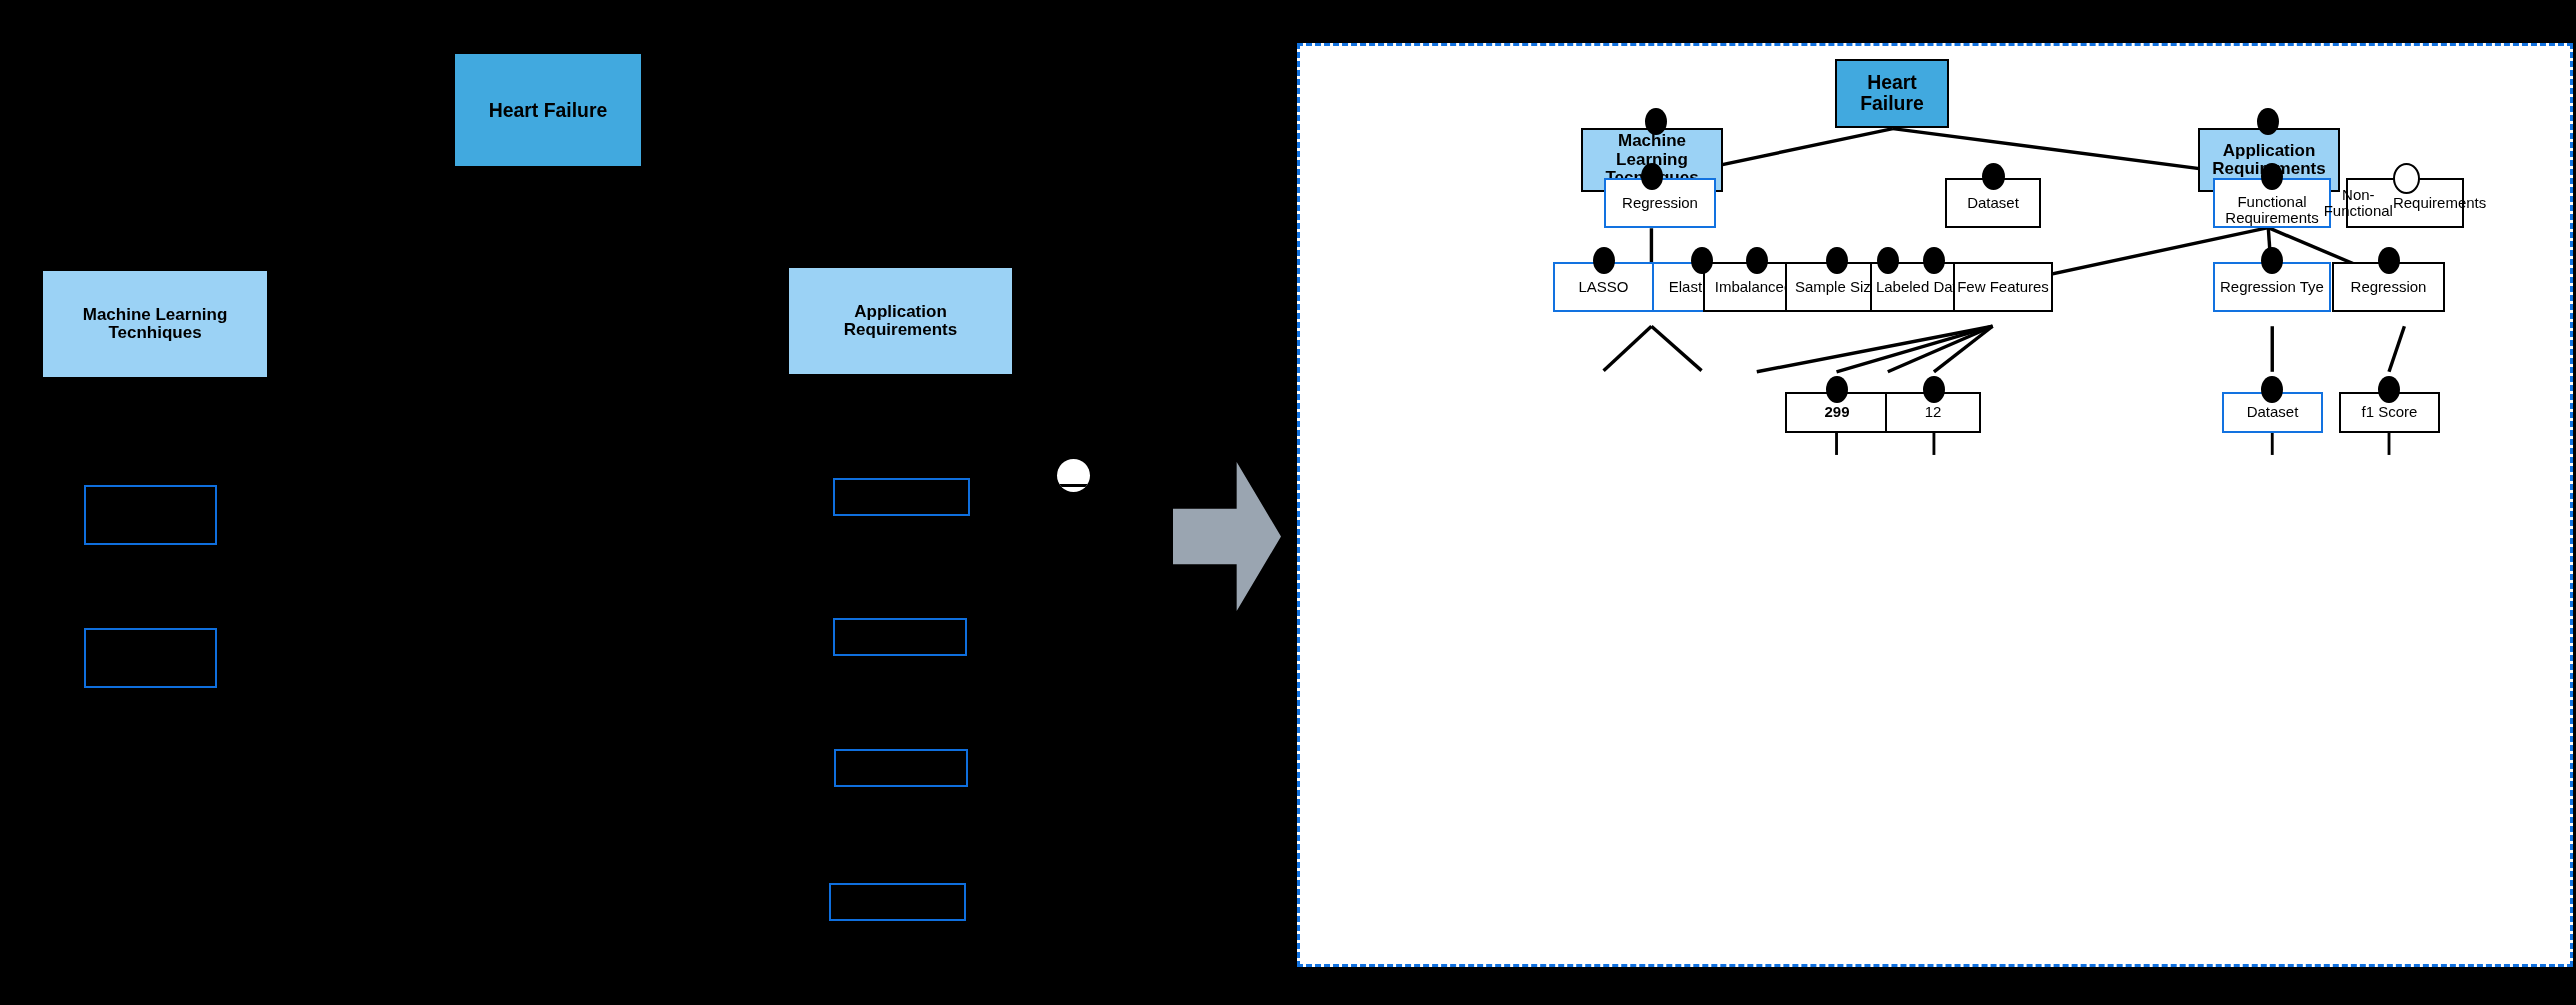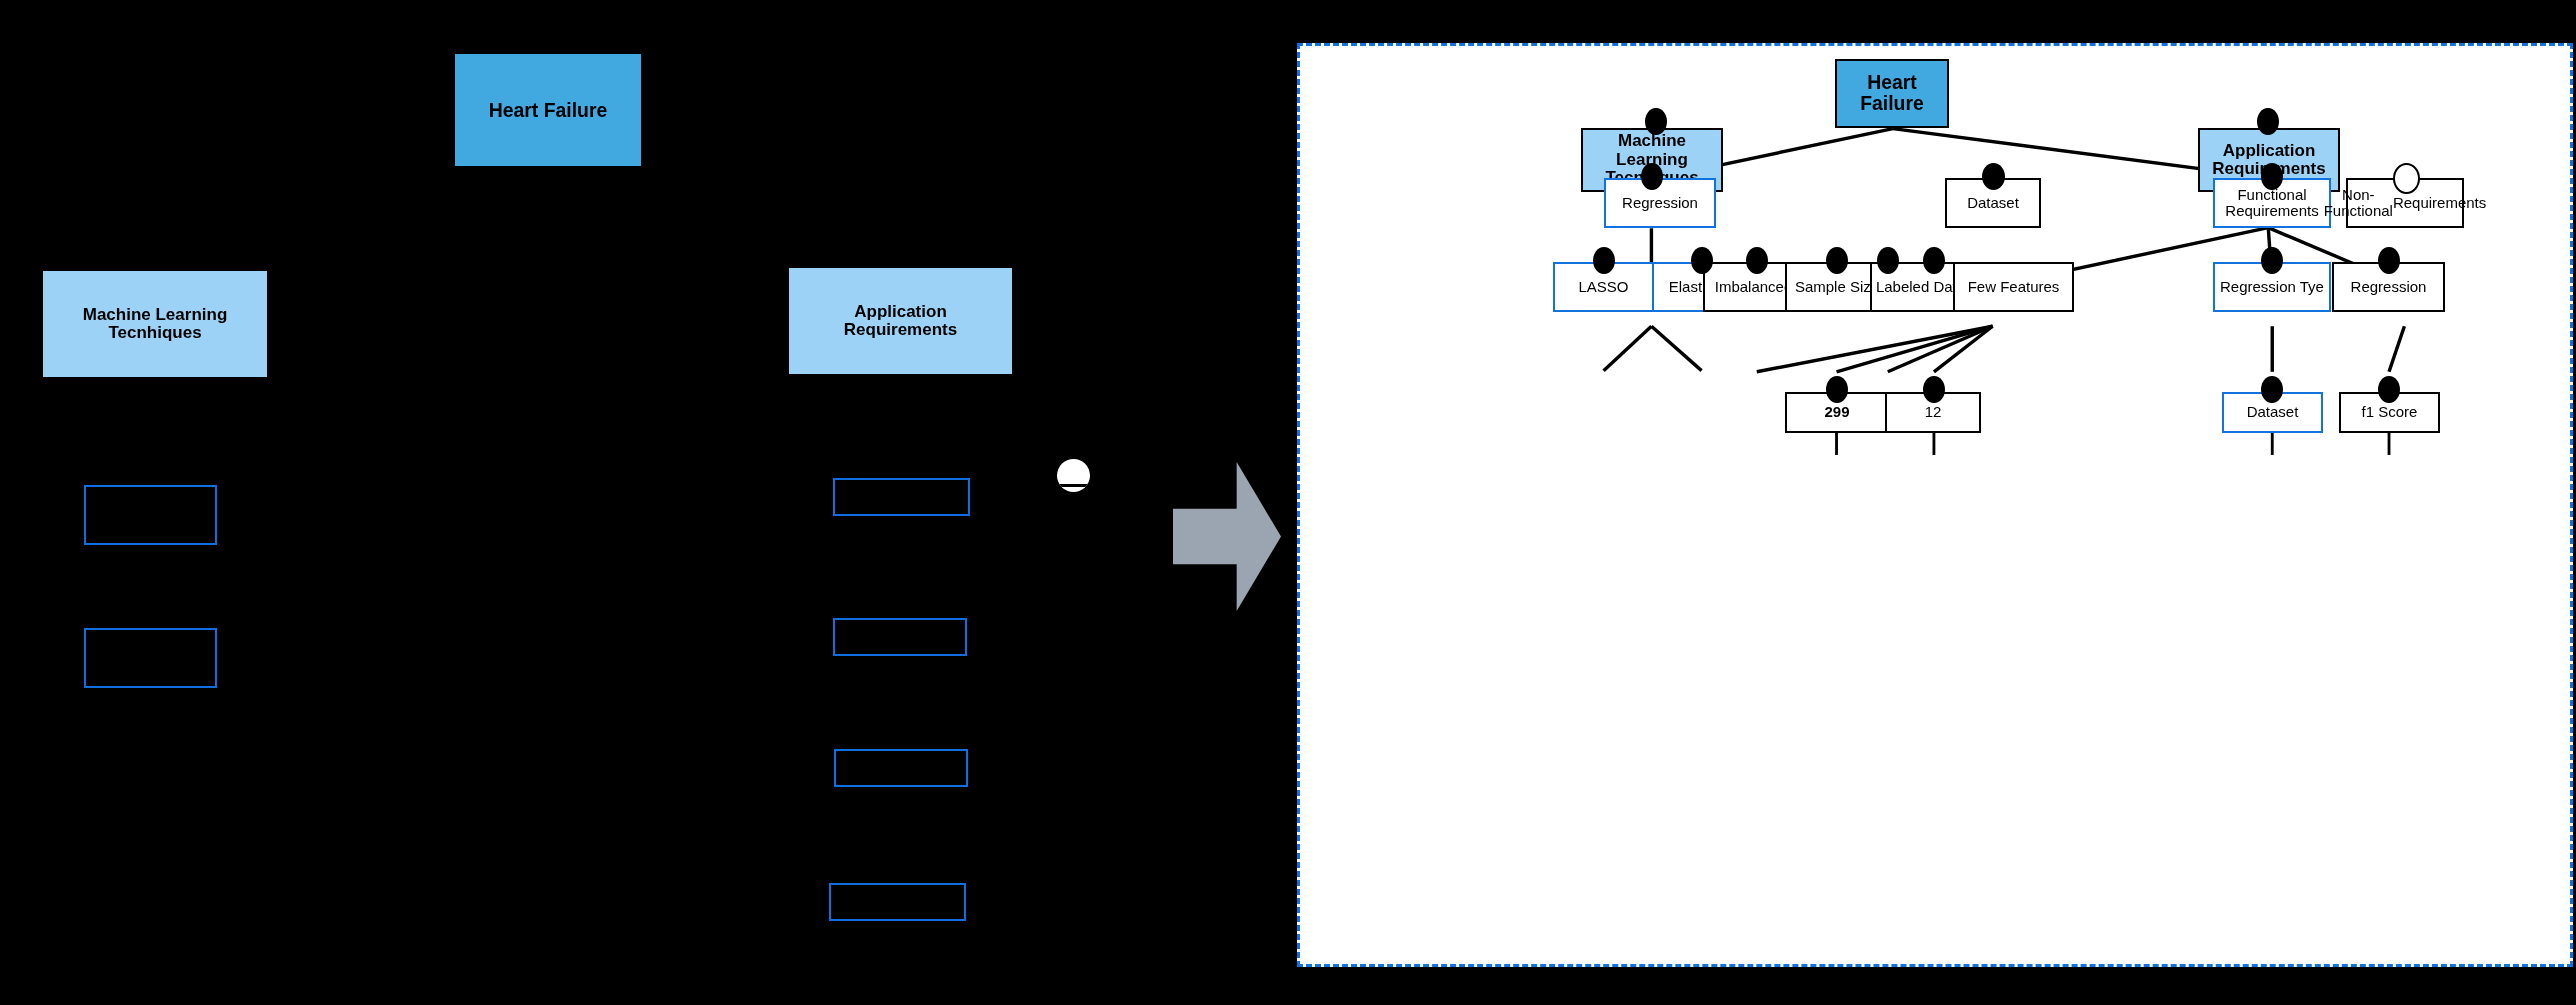--- a/index.html
+++ b/index.html
@@ -154,21 +154,21 @@
       </div>
 
       <div class="node n-sel" style="left:304px;top:132px;width:112px;height:50px;">
         <span>Regression</span>
       </div>
 
       <div class="node n-plain" style="left:645px;top:132px;width:96px;height:50px;">
         <span>Dataset</span>
       </div>
 
-      <div class="node n-sel" style="left:913px;top:132px;width:118px;height:50px;flex-direction:column;">
+      <div class="node n-sel" style="left:913px;top:132px;width:118px;height:50px;flex-direction:column;justify-content:flex-end;">
         <span>Functional</span>
         <span>Requirements</span>
       </div>
 
       <div class="node n-plain" style="left:1046px;top:132px;width:118px;height:50px;flex-direction:row;">
         <span>Non-Functional</span>
         <span>Requirements</span>
       </div>
 
       <div class="node n-sel" style="left:253px;top:216px;width:101px;height:50px;">
@@ -184,21 +184,21 @@
       </div>
 
       <div class="node n-plain" style="left:485px;top:216px;width:104px;height:50px;">
         <span>Sample Size</span>
       </div>
 
       <div class="node n-plain" style="left:570px;top:216px;width:101px;height:50px;">
         <span>Labeled Data</span>
       </div>
 
-      <div class="node n-plain" style="left:653px;top:216px;width:121px;height:50px;">
+      <div class="node n-plain" style="left:653px;top:216px;width:100px;height:50px;">
         <span>Few Features</span>
       </div>
 
       <div class="node n-sel" style="left:913px;top:216px;width:118px;height:50px;">
         <span>Regression Tye</span>
       </div>
 
       <div class="node n-plain" style="left:1032px;top:216px;width:113px;height:50px;">
         <span>Regression</span>
       </div>

